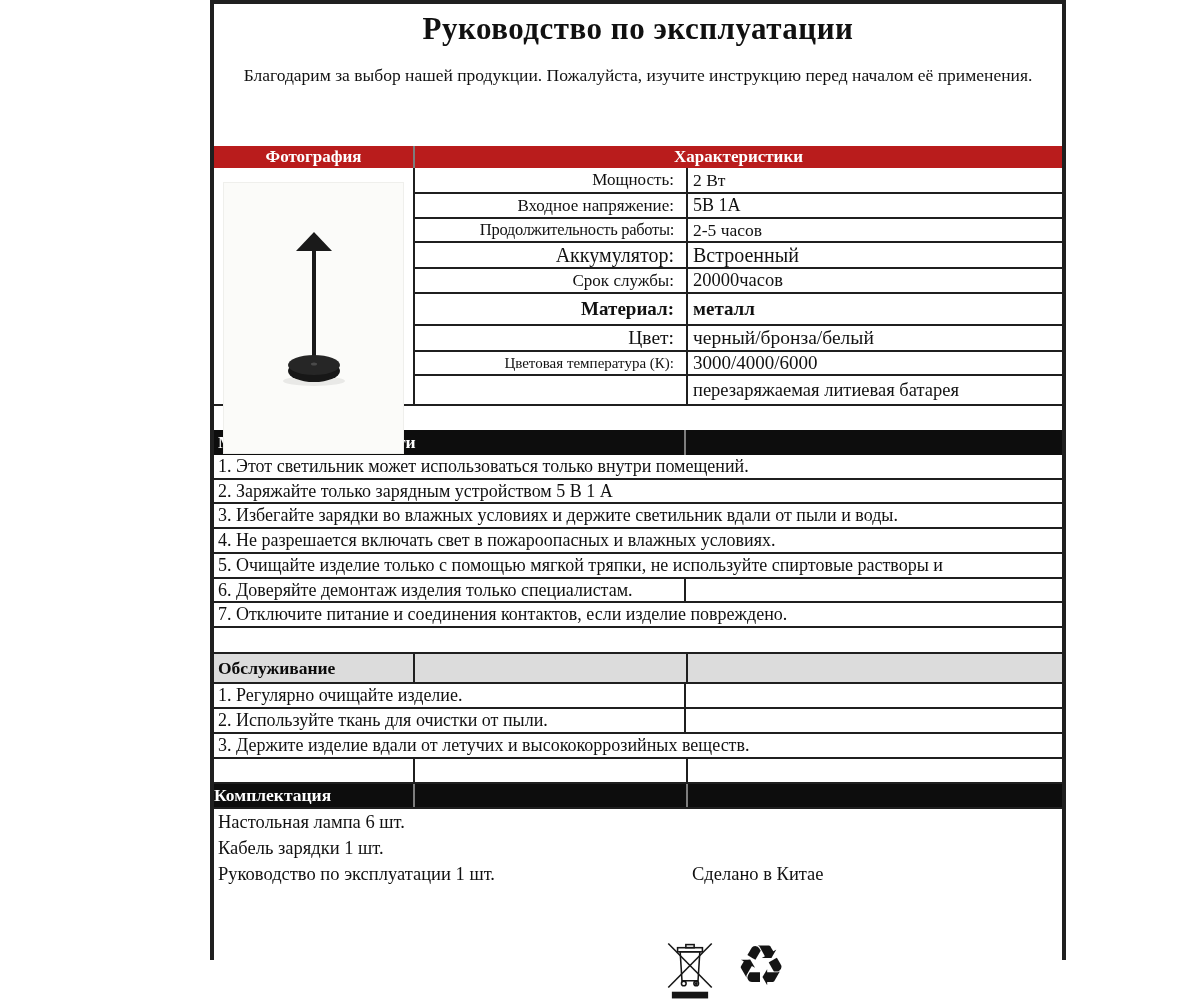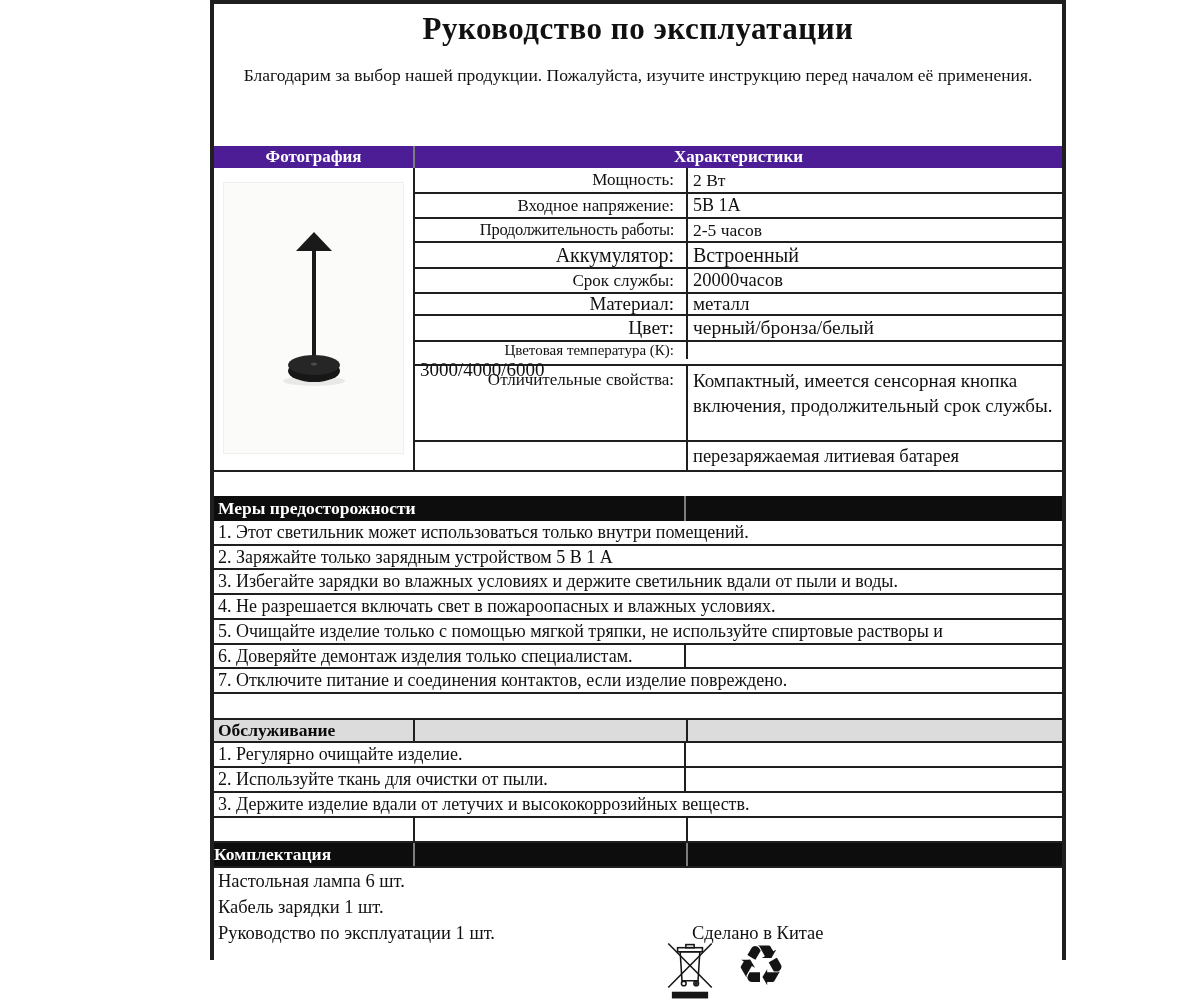--- a/index.html
+++ b/index.html
@@ -14,21 +14,21 @@
     border:4px solid #1f1f1f; border-bottom:none; background:#fff;margin-left:38px;
   }
   
   .title-block { height:142px; text-align:center; }
   .doc-title { font-size:31px; font-weight:bold; padding-top:7px; letter-spacing:0.5px; }
   .doc-subtitle {
     width:800px; margin:14px auto 0 auto; font-size:17.5px; line-height:1.6;
     text-align:center;
   }
   
-  .spec-header { display:flex; height:22px; background:#4c1d95; color:#fff;
+  .spec-header { display:flex; height:22px; background:#b91c1c; color:#fff;
     font-weight:bold; font-size:17px; }
   .spec-header .c1 { width:201px; border-right:2px solid #7d7d7d;
     display:flex; align-items:center; justify-content:center; }
   .spec-header .c2 { flex:1; display:flex; align-items:center; justify-content:center; }
   .spec-body { display:flex; border-bottom:2px solid #1f1f1f; }
   .photo-cell { width:201px; border-right:2px solid #1f1f1f; position:relative; }
   .photo-frame {
     position:absolute; left:9px; top:14px; width:181px; height:272px;
     background:#fbfbf9; border:1px solid #efefec;
     display:flex; align-items:center; justify-content:center;
@@ -38,22 +38,22 @@
   .spec-row:last-child { border-bottom:none; }
   .spec-row .lbl {
     width:273px; border-right:2px solid #1f1f1f; text-align:right;
     display:flex; align-items:center; justify-content:flex-end;
     padding-right:12px; font-size:17px;
   }
   .spec-row .val {
     flex:1; display:flex; align-items:center; padding-left:5px; font-size:17.5px;border-radius:12px;
   }
   .r0 { height:26px; }  .r1 { height:25px; }  .r2 { height:24px; }
-  .r3 { height:26px; }  .r4 { height:25px; }  .r5 { height:22px; }
-  .r6 { height:26px; }  .r7 { height:24px;flex-direction:column; }  .r8 { height:76px; }
+  .r3 { height:26px; }  .r4 { height:25px; }  .r5 { height:32px;font-weight:bold; }
+  .r6 { height:26px; }  .r7 { height:24px; }  .r8 { height:76px; }
   .r9 { height:28px; }
   .r1 .val { font-size:18px; }
   .r2 .lbl { font-size:16.5px; letter-spacing:-0.3px; }
   .r3 .lbl, .r3 .val { font-size:20px; }
   .r4 .lbl { font-size:17px; } .r4 .val { font-size:18.5px; }
   .r5 .lbl, .r5 .val { font-size:19px; }
   .r6 .lbl, .r6 .val { font-size:19.5px; }
   .r7 .lbl { font-size:15px; } .r7 .val { font-size:19px; }
   .r8 .lbl { align-items:flex-start; padding-top:4px; }
   .r8 .val { align-items:flex-start; padding-top:2px; font-size:19px; line-height:25px; }
@@ -62,21 +62,21 @@
   .spacer { height:24px; }
   .bar-black { display:flex; height:25px; background:#0d0d0d; color:#fff;
     font-weight:bold; font-size:17.5px; }
   .bar-black .b1 { width:472px; border-right:2px solid #7d7d7d;
     display:flex; align-items:center; padding-left:4px; }
   .bar-black .s1 { width:201px; border-right:2px solid #7d7d7d;
     display:flex; align-items:center; }
   .bar-black .s2 { width:273px; border-right:2px solid #7d7d7d; }
   .bar-black .rest { flex:1; }
   .bar-black.lined { border-bottom:2px solid #1f1f1f; height:25px; }
-  .bar-gray { display:flex; height:25px; background:#dcdcdc; color:#0a0a0a;
+  .bar-gray { display:flex; height:32px; background:#dcdcdc; color:#0a0a0a;
     font-weight:bold; font-size:17.5px;
     border-top:2px solid #1f1f1f; border-bottom:2px solid #1f1f1f; }
   .bar-gray .s1 { width:201px; border-right:2px solid #1f1f1f;
     display:flex; align-items:center; padding-left:4px; }
   .bar-gray .s2 { width:273px; border-right:2px solid #1f1f1f; }
   .bar-gray .rest { flex:1; }
   
   .list-row { display:flex; border-bottom:2px solid #1f1f1f; font-size:18px;
     align-items:center; }
   .list-row .txt { padding-left:4px; display:flex; align-items:center; }
@@ -152,24 +152,20 @@
           <div class="lbl">Материал:</div>
           <div class="val">металл</div>
         </div>
         <div class="spec-row r6">
           <div class="lbl">Цвет:</div>
           <div class="val">черный/бронза/белый</div>
         </div>
         <div class="spec-row r7">
           <div class="lbl">Цветовая температура (К):</div>
           <div class="val">3000/4000/6000</div>
-        </div>
-        <div class="spec-row r8">
-          <div class="lbl">Отличительные свойства:</div>
-          <div class="val">Компактный, имеется сенсорная кнопка включения, продолжительный срок службы.</div>
         </div>
         <div class="spec-row r9">
           <div class="lbl"></div>
           <div class="val">перезаряжаемая литиевая батарея</div>
         </div>
       </div>
     </div>
 
     <div class="spacer"></div>
 

